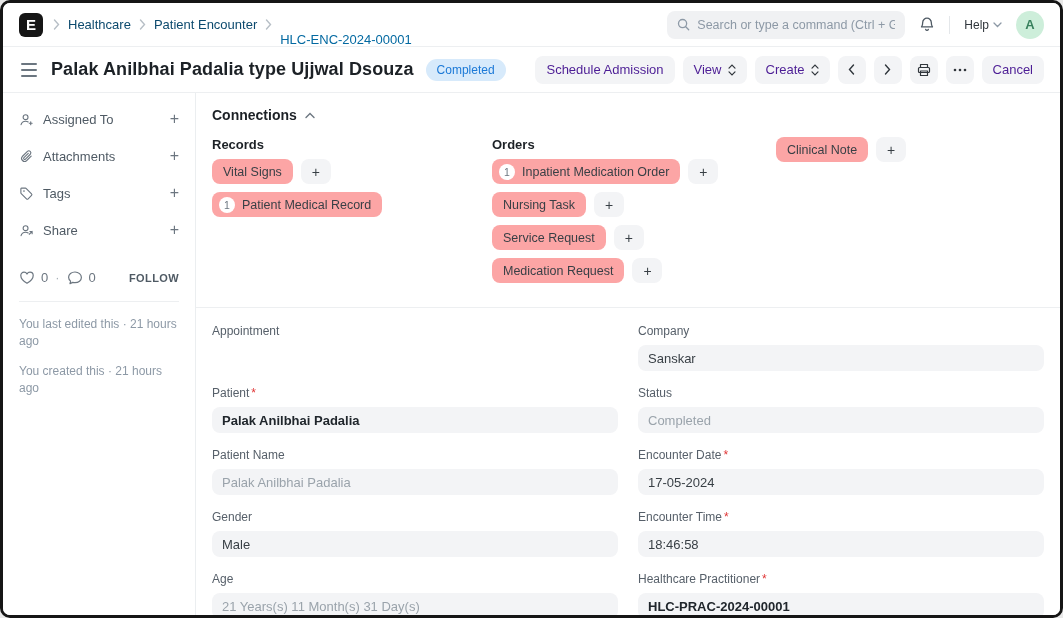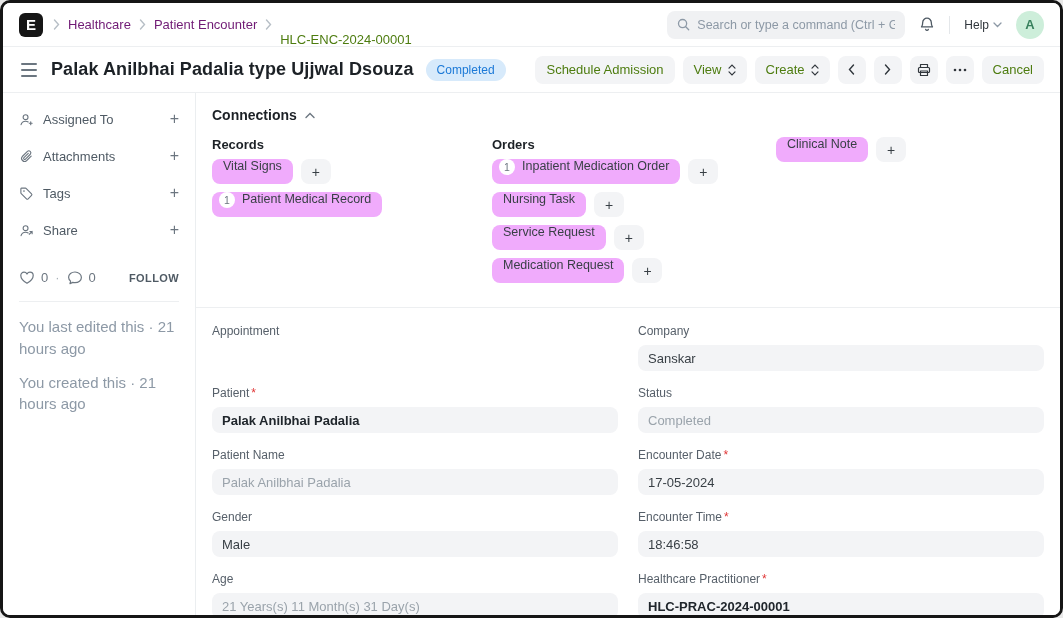--- a/index.html
+++ b/index.html
@@ -24,22 +24,22 @@
     background: #fff;
   }
   .logo {
     width: 24px; height: 24px; border-radius: 6px;
     background: #161616; color: #fff;
     font-weight: 700; font-size: 15px;
     display: flex; align-items: center; justify-content: center;
     cursor: pointer;
   }
   .crumbs { display: flex; align-items: center; gap: 8px; margin-left: 10px; }
-  .crumb { font-size: 13px; color: #701a75; cursor: pointer; white-space: nowrap; }
-  .crumb.current { color: #4d7c0f; margin-top: 30px; }
+  .crumb { font-size: 13px; color: #0c4a6e; cursor: pointer; white-space: nowrap; }
+  .crumb.current { color: #0369a1; margin-top: 30px; }
   .crumb-sep { color: #b7bfc6; display: flex; align-items: center; }
   .nav-right { margin-left: auto; display: flex; align-items: center; gap: 14px; }
   .searchbar {
     width: 238px; height: 28px;
     background: #f0f1f3; border: none; outline: none;
     border-radius: 8px;
     display: flex; align-items: center; gap: 7px;
     padding: 0 10px; cursor: text;
   }
   .searchbar input {
@@ -70,21 +70,21 @@
   .burger { display: flex; flex-direction: column; gap: 4px; cursor: pointer; padding: 4px 2px; }
   .burger span { display: block; width: 16px; height: 2px; background: #6b7publisher680; background: #6b7680; border-radius: 1px; }
   .page-title { font-size: 18px; font-weight: 700; color: #1c2126; letter-spacing: .1px; white-space: nowrap; }
   .status-pill {
     font-size: 12px; padding: 4px 11px; border-radius: 11px;
     background: #d7eafb; color: #1b79d7; white-space: nowrap;
   }
   .title-actions { margin-left: auto; display: flex; align-items: center; gap: 8px; }
   .btn {
     height: 28px; border: none; cursor: pointer;
-    background: #f3f4f6; color: #4d7c0f;
+    background: #f3f4f6; color: #4c1d95;
     border-radius: 8px; padding: 0 11px;
     font-size: 13px; font-family: "Liberation Sans", sans-serif;
     display: flex; align-items: center; gap: 6px; white-space: nowrap;
   }
   .btn.icon-only { width: 28px; padding: 0; justify-content: center; }
 
   
   .page-body { flex: 1; display: flex; overflow: hidden; background: #fff; }
 
   
@@ -98,35 +98,35 @@
   .side-icon { display: flex; color: #6c7680; }
   .likes-row { display: flex; align-items: center; gap: 6px; margin-top: 32px; }
   .likes-row .cnt { font-size: 13px; color: #6c7680; }
   .likes-row .dot { color: #aab2b9; font-size: 13px; margin: 0 1px; }
   .follow {
     margin-left: auto; background: none; border: none; cursor: pointer;
     font-size: 11px; font-weight: 600; letter-spacing: .4px; color: #4f5a64;
     font-family: "Liberation Sans", sans-serif;
   }
   .side-divider { border: none; border-top: 1px solid #edeff1; margin: 16px 0 14px 0; }
-  .side-note { font-size: 15px; color: #8d99a6; line-height: 1.45; margin-bottom: 12px; }
+  .side-note { font-size: 12px; color: #8d99a6; line-height: 1.45; margin-bottom: 12px; }
 
   
   .main { flex: 1; border-left: 1px solid #ebeef0; padding: 14px 16px 0 16px; overflow: hidden; }
   .conn-header { display: flex; align-items: center; gap: 8px; margin-bottom: 14px; cursor: pointer; }
   .conn-title { font-size: 14px; font-weight: 700; color: #1c2126; }
   .conn-cols { display: flex; }
   .conn-col-1 { width: 280px; flex: 0 0 280px; }
   .conn-col-2 { width: 284px; flex: 0 0 284px; }
   .conn-col-3 { flex: 1; }
   .conn-heading { font-size: 13px; font-weight: 700; color: #1c2126; margin-bottom: 7px; }
   .pill-row { display: flex; align-items: center; gap: 8px; margin-bottom: 8px; }
   .doc-pill {
-    display: flex; align-items: flex-start; gap: 7px;
-    background: #f0abfc; border: none; cursor: pointer;
+    display: flex; align-items: center; gap: 7px;
+    background: #fca5a5; border: none; cursor: pointer;
     border-radius: 8px; height: 25px; padding: 0 11px;
     font-size: 12.5px; color: #383f45; font-family: "Liberation Sans", sans-serif;
     white-space: nowrap;
   }
   .doc-pill .count {
     width: 16px; height: 16px; border-radius: 50%;
     background: #fff; color: #6c7680; font-size: 10.5px;
     display: flex; align-items: center; justify-content: center;
     margin-left: -4px;
   }

